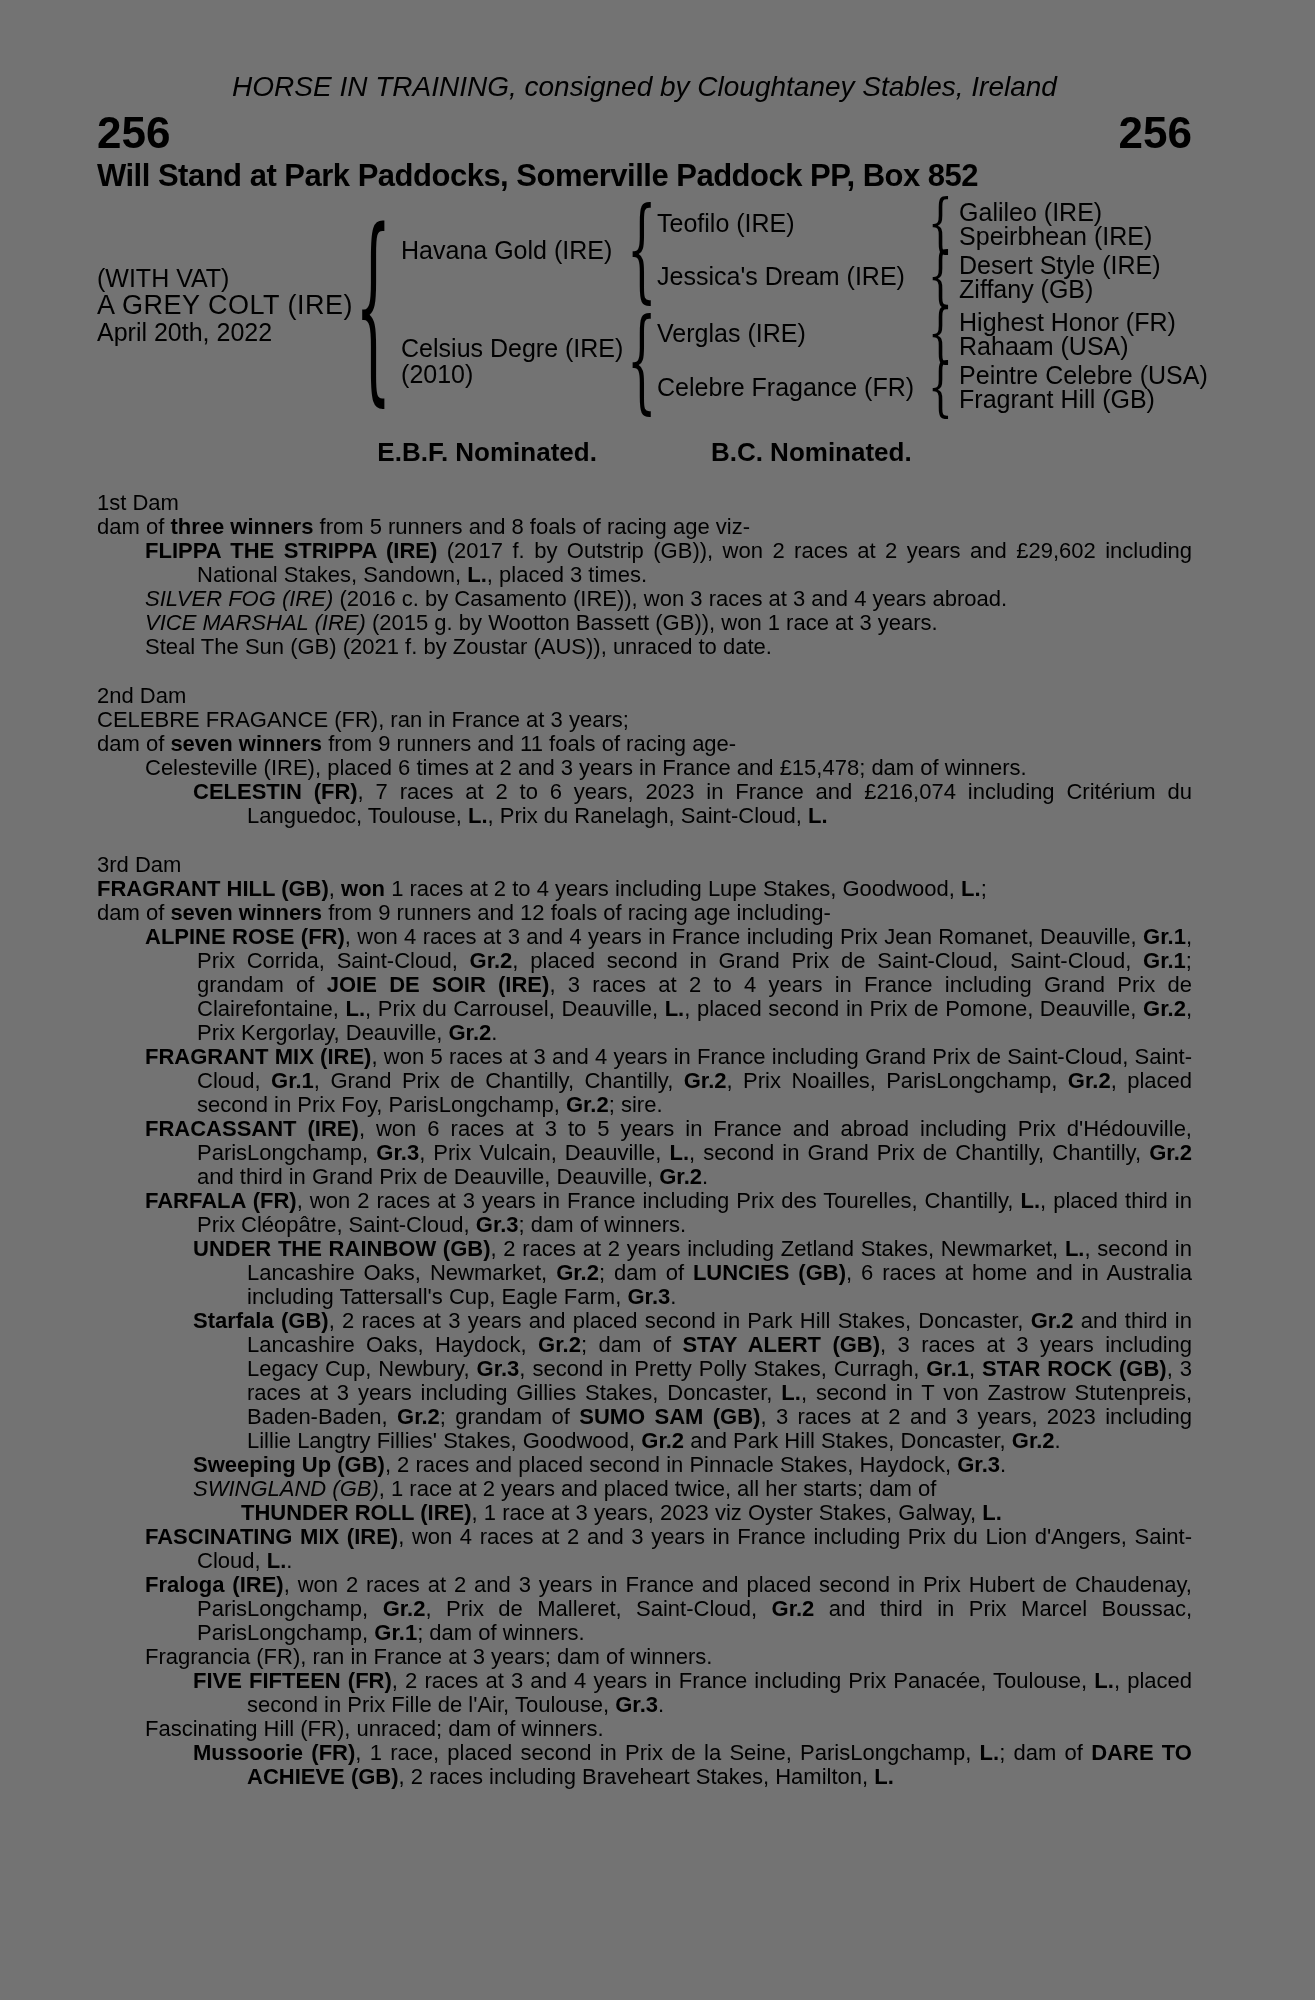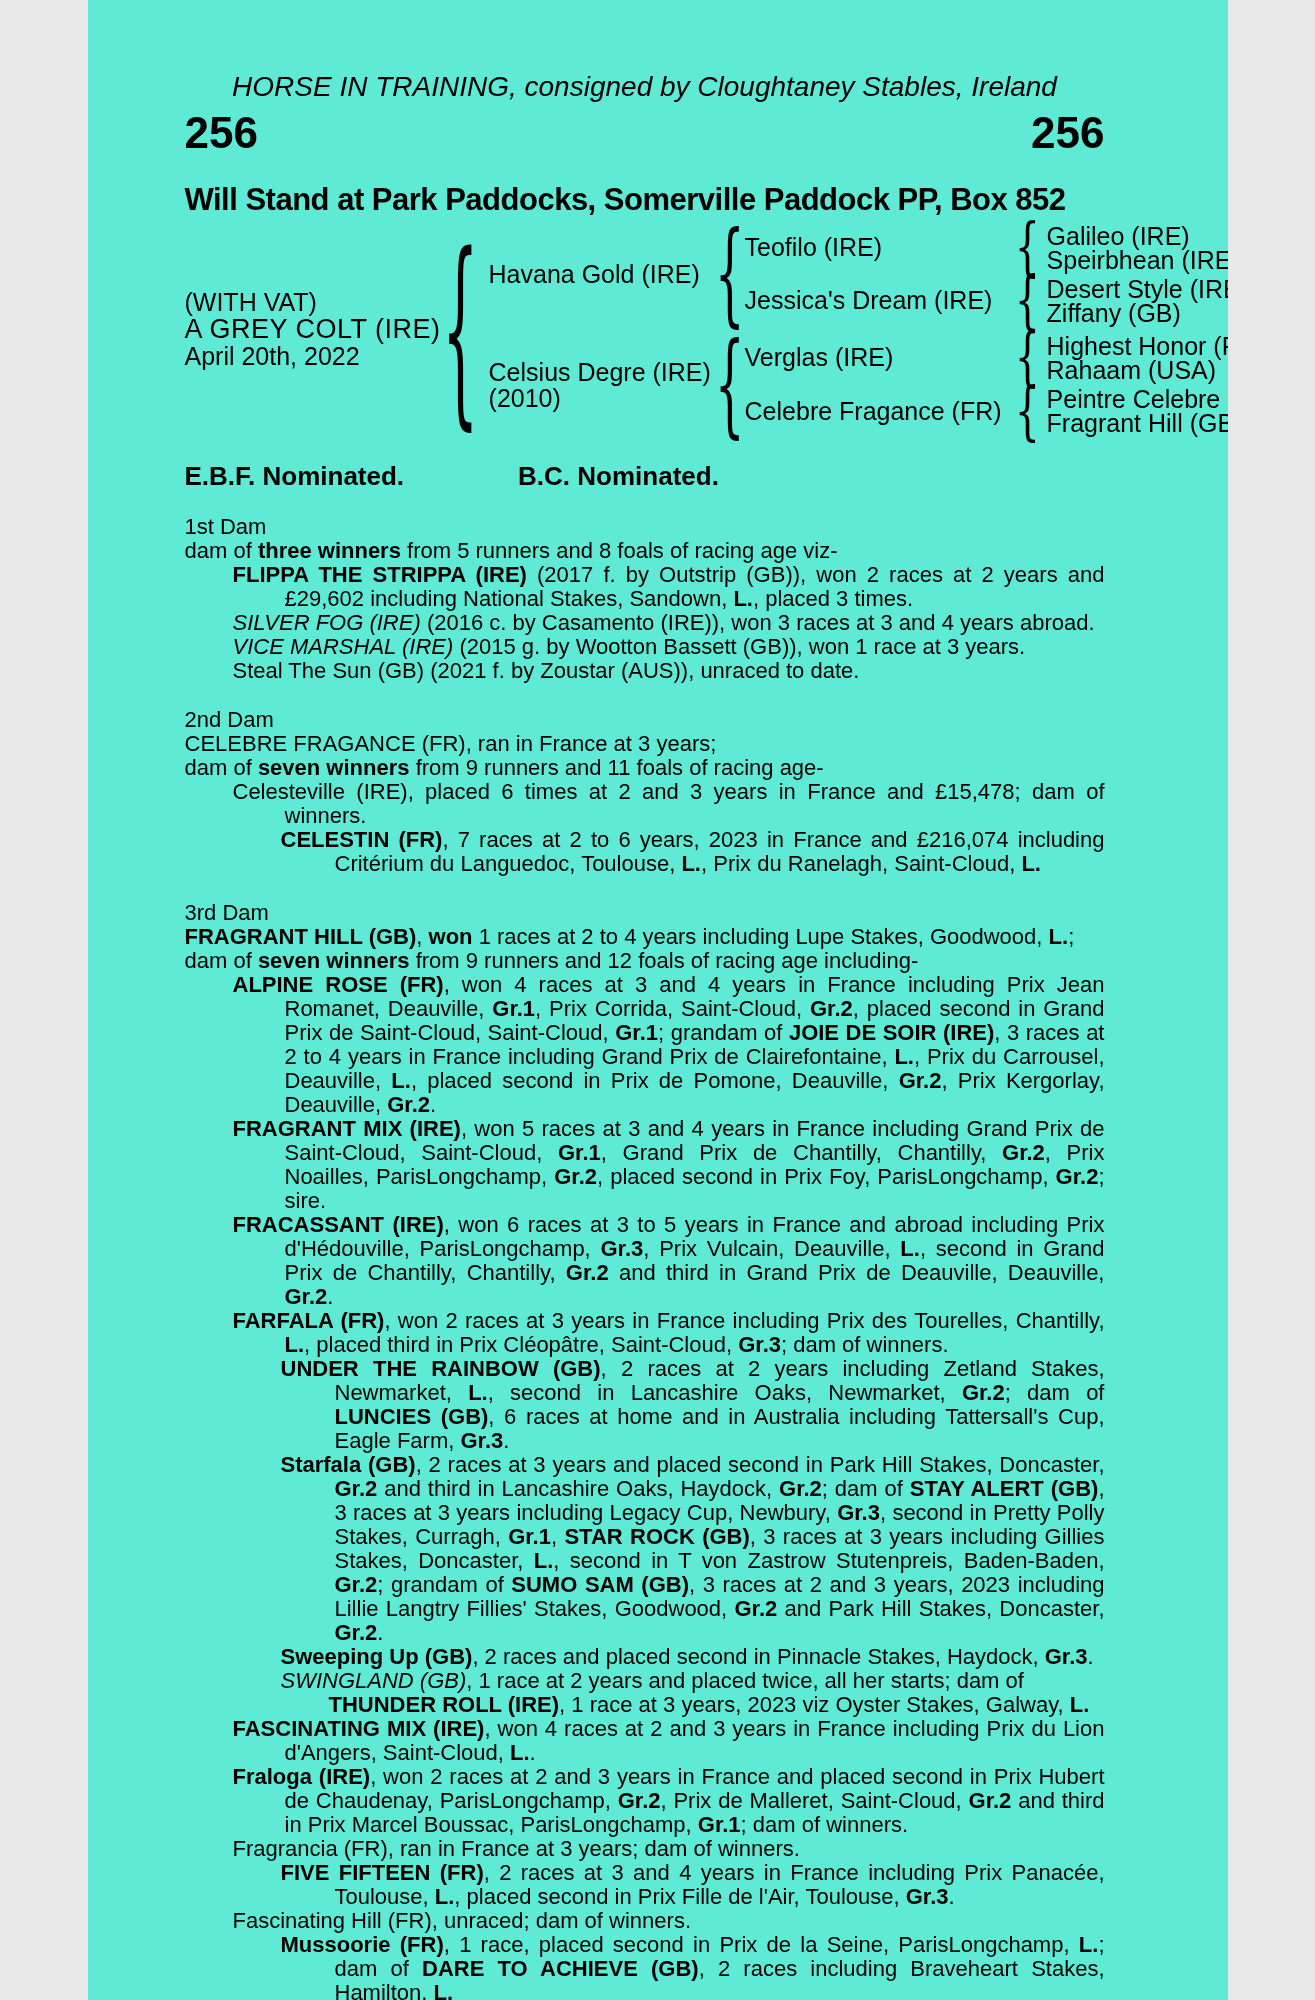--- a/index.html
+++ b/index.html
@@ -1,49 +1,49 @@
 <!DOCTYPE html>
 <html><head>
 <meta charset="utf-8">
 <style>
   html,body { margin:0; padding:0; background:#e8e8e8; }
   .page {
-    position:relative; width:1140px; height:2000px; margin:0 auto;
-    background:#5eead4; color:#000;
+    position:relative; width:1315px; height:2000px; margin:0 auto;
+    background:#737373; color:#000;
     font-family:"Liberation Sans", sans-serif;
     box-sizing:border-box;
     padding:70px 123px 0 97px;
     overflow:hidden;
   }
   
   .consign { text-align:center; font-style:italic; font-size:28px; line-height:33px; }
   .lot-row { display:flex; justify-content:space-between; align-items:flex-end;
              font-weight:bold; font-size:44px; line-height:44px; margin-top:8px; }
-  .stand   { font-weight:bold; font-size:31px; line-height:34px; margin-top:28px; letter-spacing:-0.5px; }
+  .stand   { font-weight:bold; font-size:31px; line-height:34px; margin-top:4px; letter-spacing:-0.5px; }
 
   
   .pedigree { display:flex; align-items:center; margin-top:2px; font-size:25px; }
   .ped-col  { display:flex; flex-direction:column; justify-content:center; }
   .ped-subject { width:258px; line-height:27px; }
   .subj-name { font-weight:normal; font-size:27px; white-space:nowrap; letter-spacing:0.5px; }
   .g1unit { display:flex; align-items:center; margin:2px 0; }
   .g2unit { display:flex; align-items:center; margin:1px 0; }
   .g1name { width:226px; padding-left:8px; line-height:26px; white-space:nowrap; }
   .g2name { width:268px; line-height:25px; white-space:nowrap; }
   .g3col  { padding-left:4px; }
   .g3col div { line-height:24px; white-space:nowrap; }
   .brace { display:flex; align-items:center; justify-content:center;
            font-family:"DejaVu Serif", serif; font-weight:normal; }
   .brace span { display:inline-block; line-height:0.8; }
   .br-lg { width:40px; } .br-lg span { font-size:205px; transform:scaleX(0.28); }
   .br-md { width:30px; } .br-md span { font-size:112px; transform:scaleX(0.42); }
   .br-sm { width:30px; } .br-sm span { font-size:64px;  transform:scaleX(0.62); }
 
   
-  .nominations { display:flex; gap:114px;
+  .nominations { display:flex; justify-content:center; gap:114px;
                  font-weight:bold; font-size:26px; line-height:28px; margin-top:22px; }
 
   
   .sec-heading { font-weight:normal; font-size:22px; line-height:24px; margin-top:25px; }
   .cat-p { margin:0; font-size:22px; line-height:24px; text-align:justify; }
   .cat-p .b { font-weight:bold; }
   .cat-p .i { font-style:italic; }
   .lvl0 { padding-left:0;    text-indent:0; }
   .lvl1 { padding-left:100px; text-indent:-52px; }
   .lvl2 { padding-left:150px; text-indent:-54px; }

